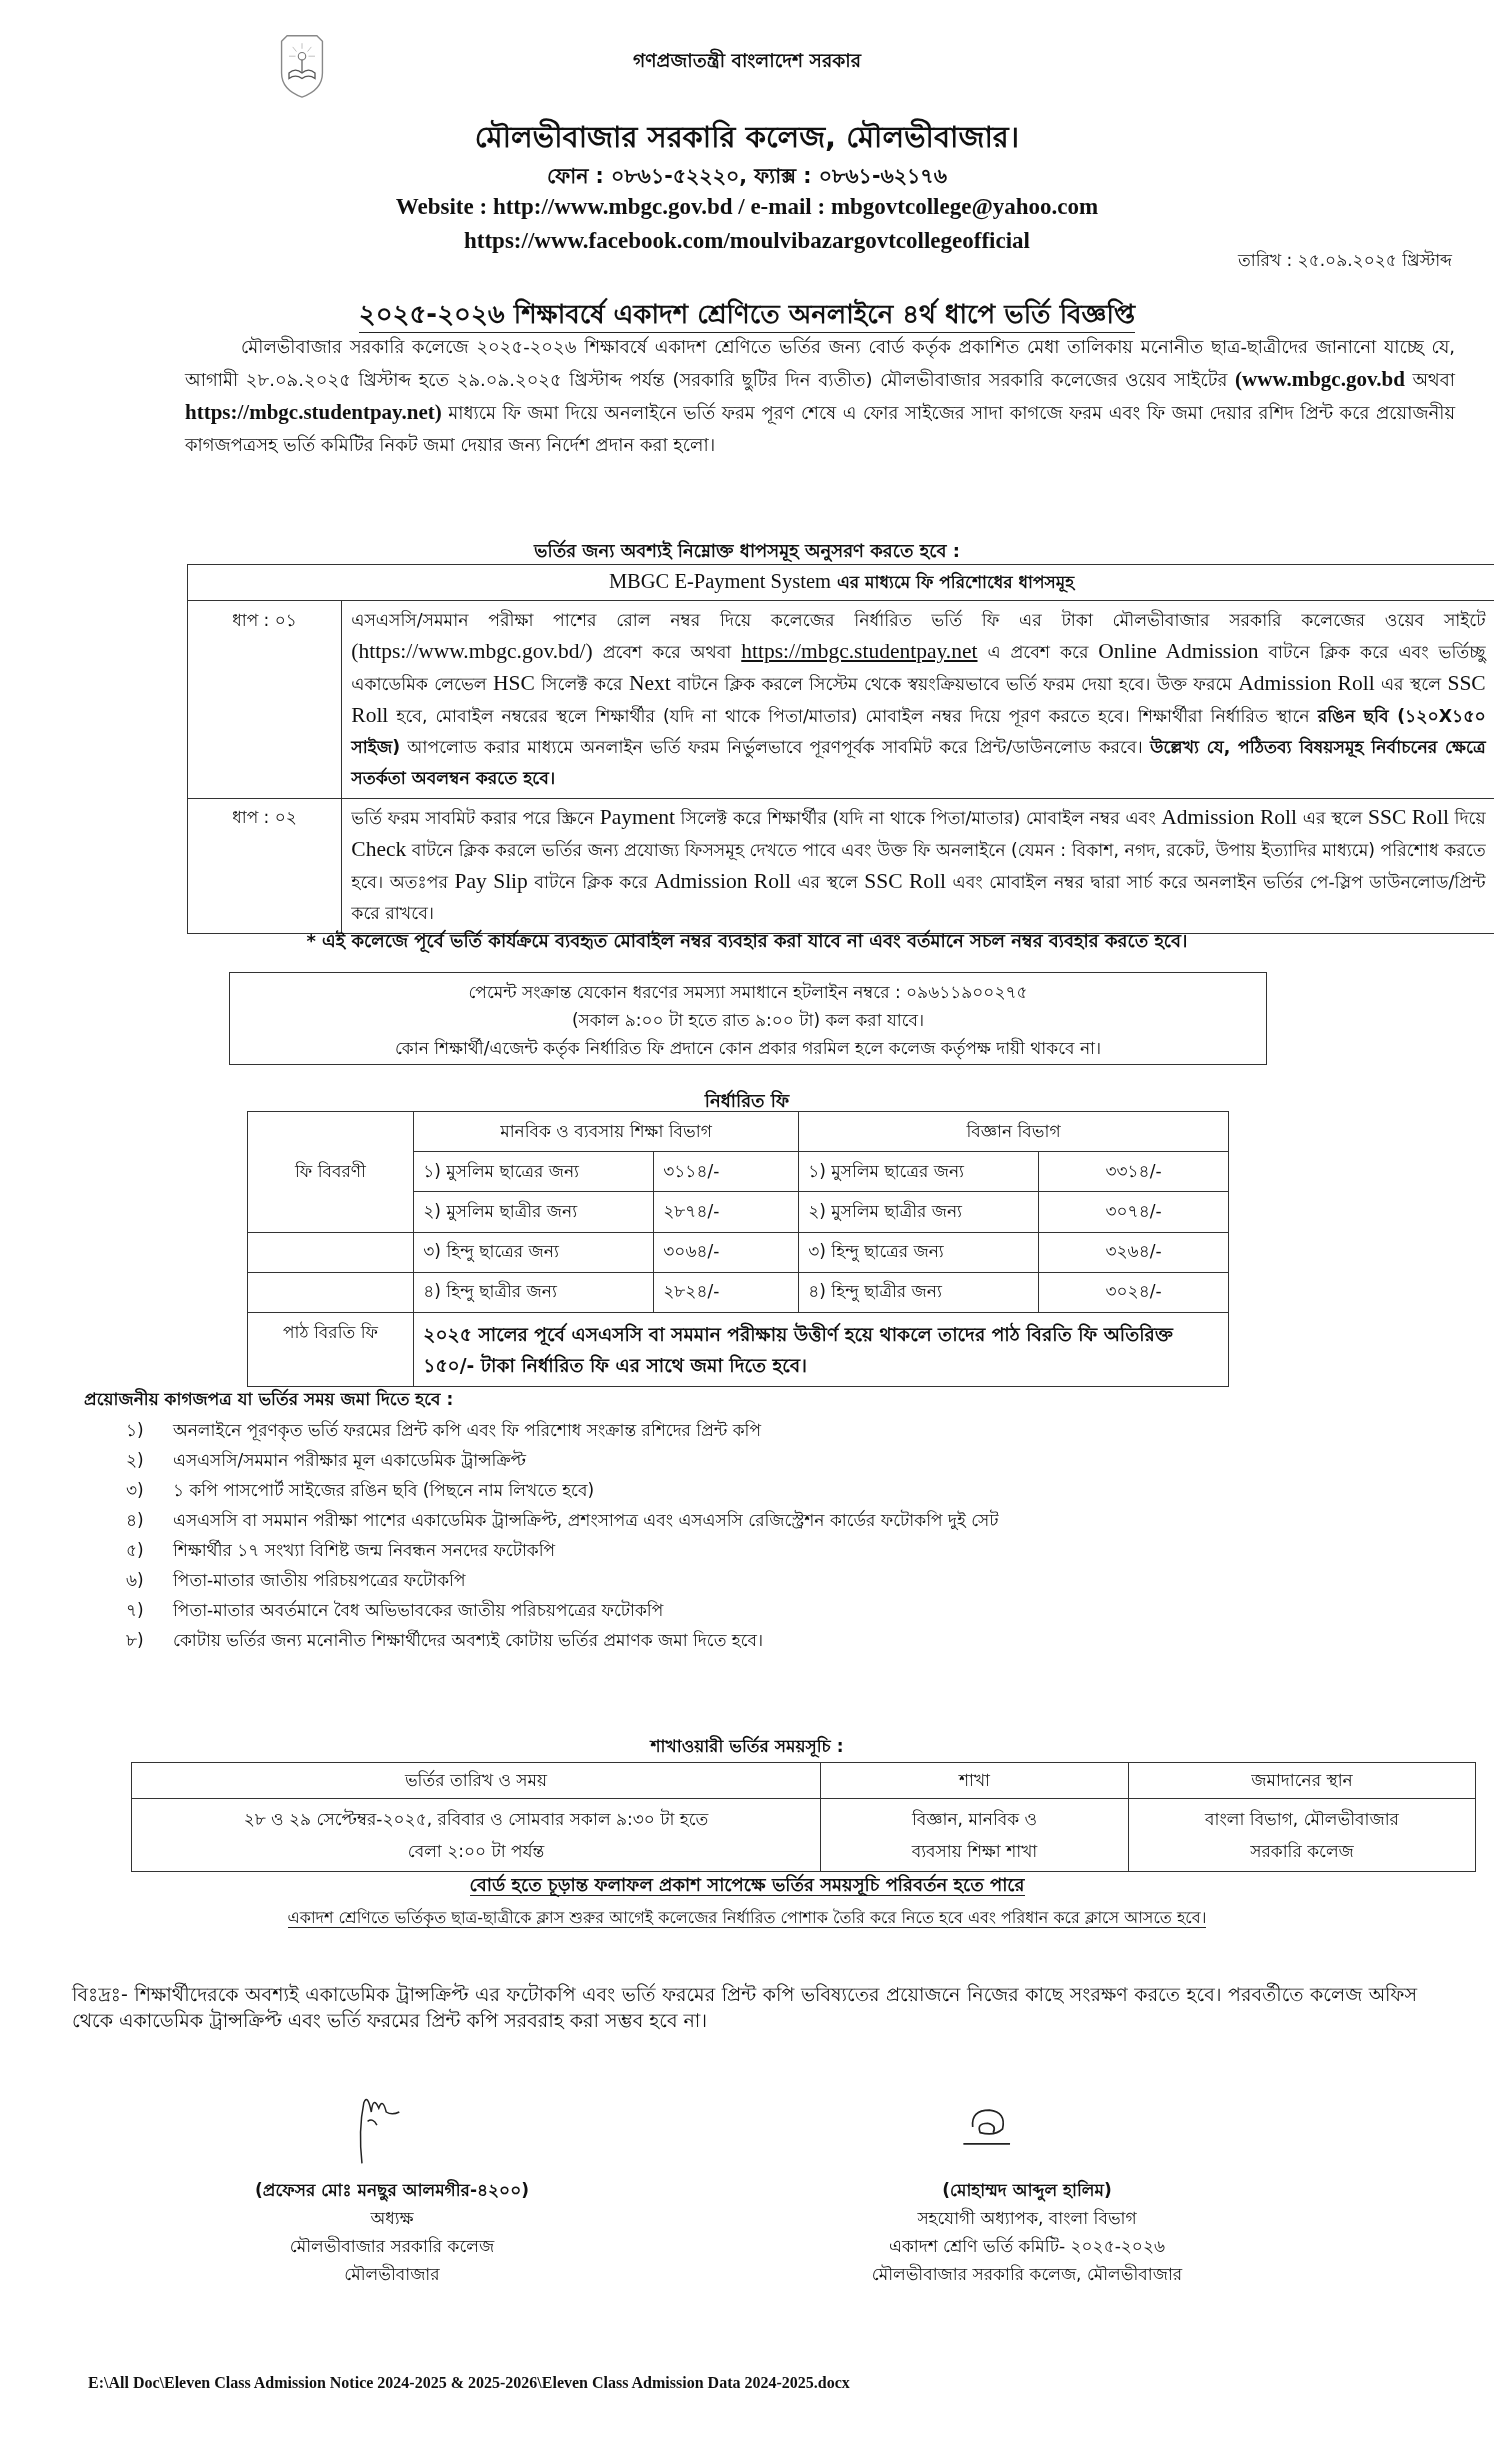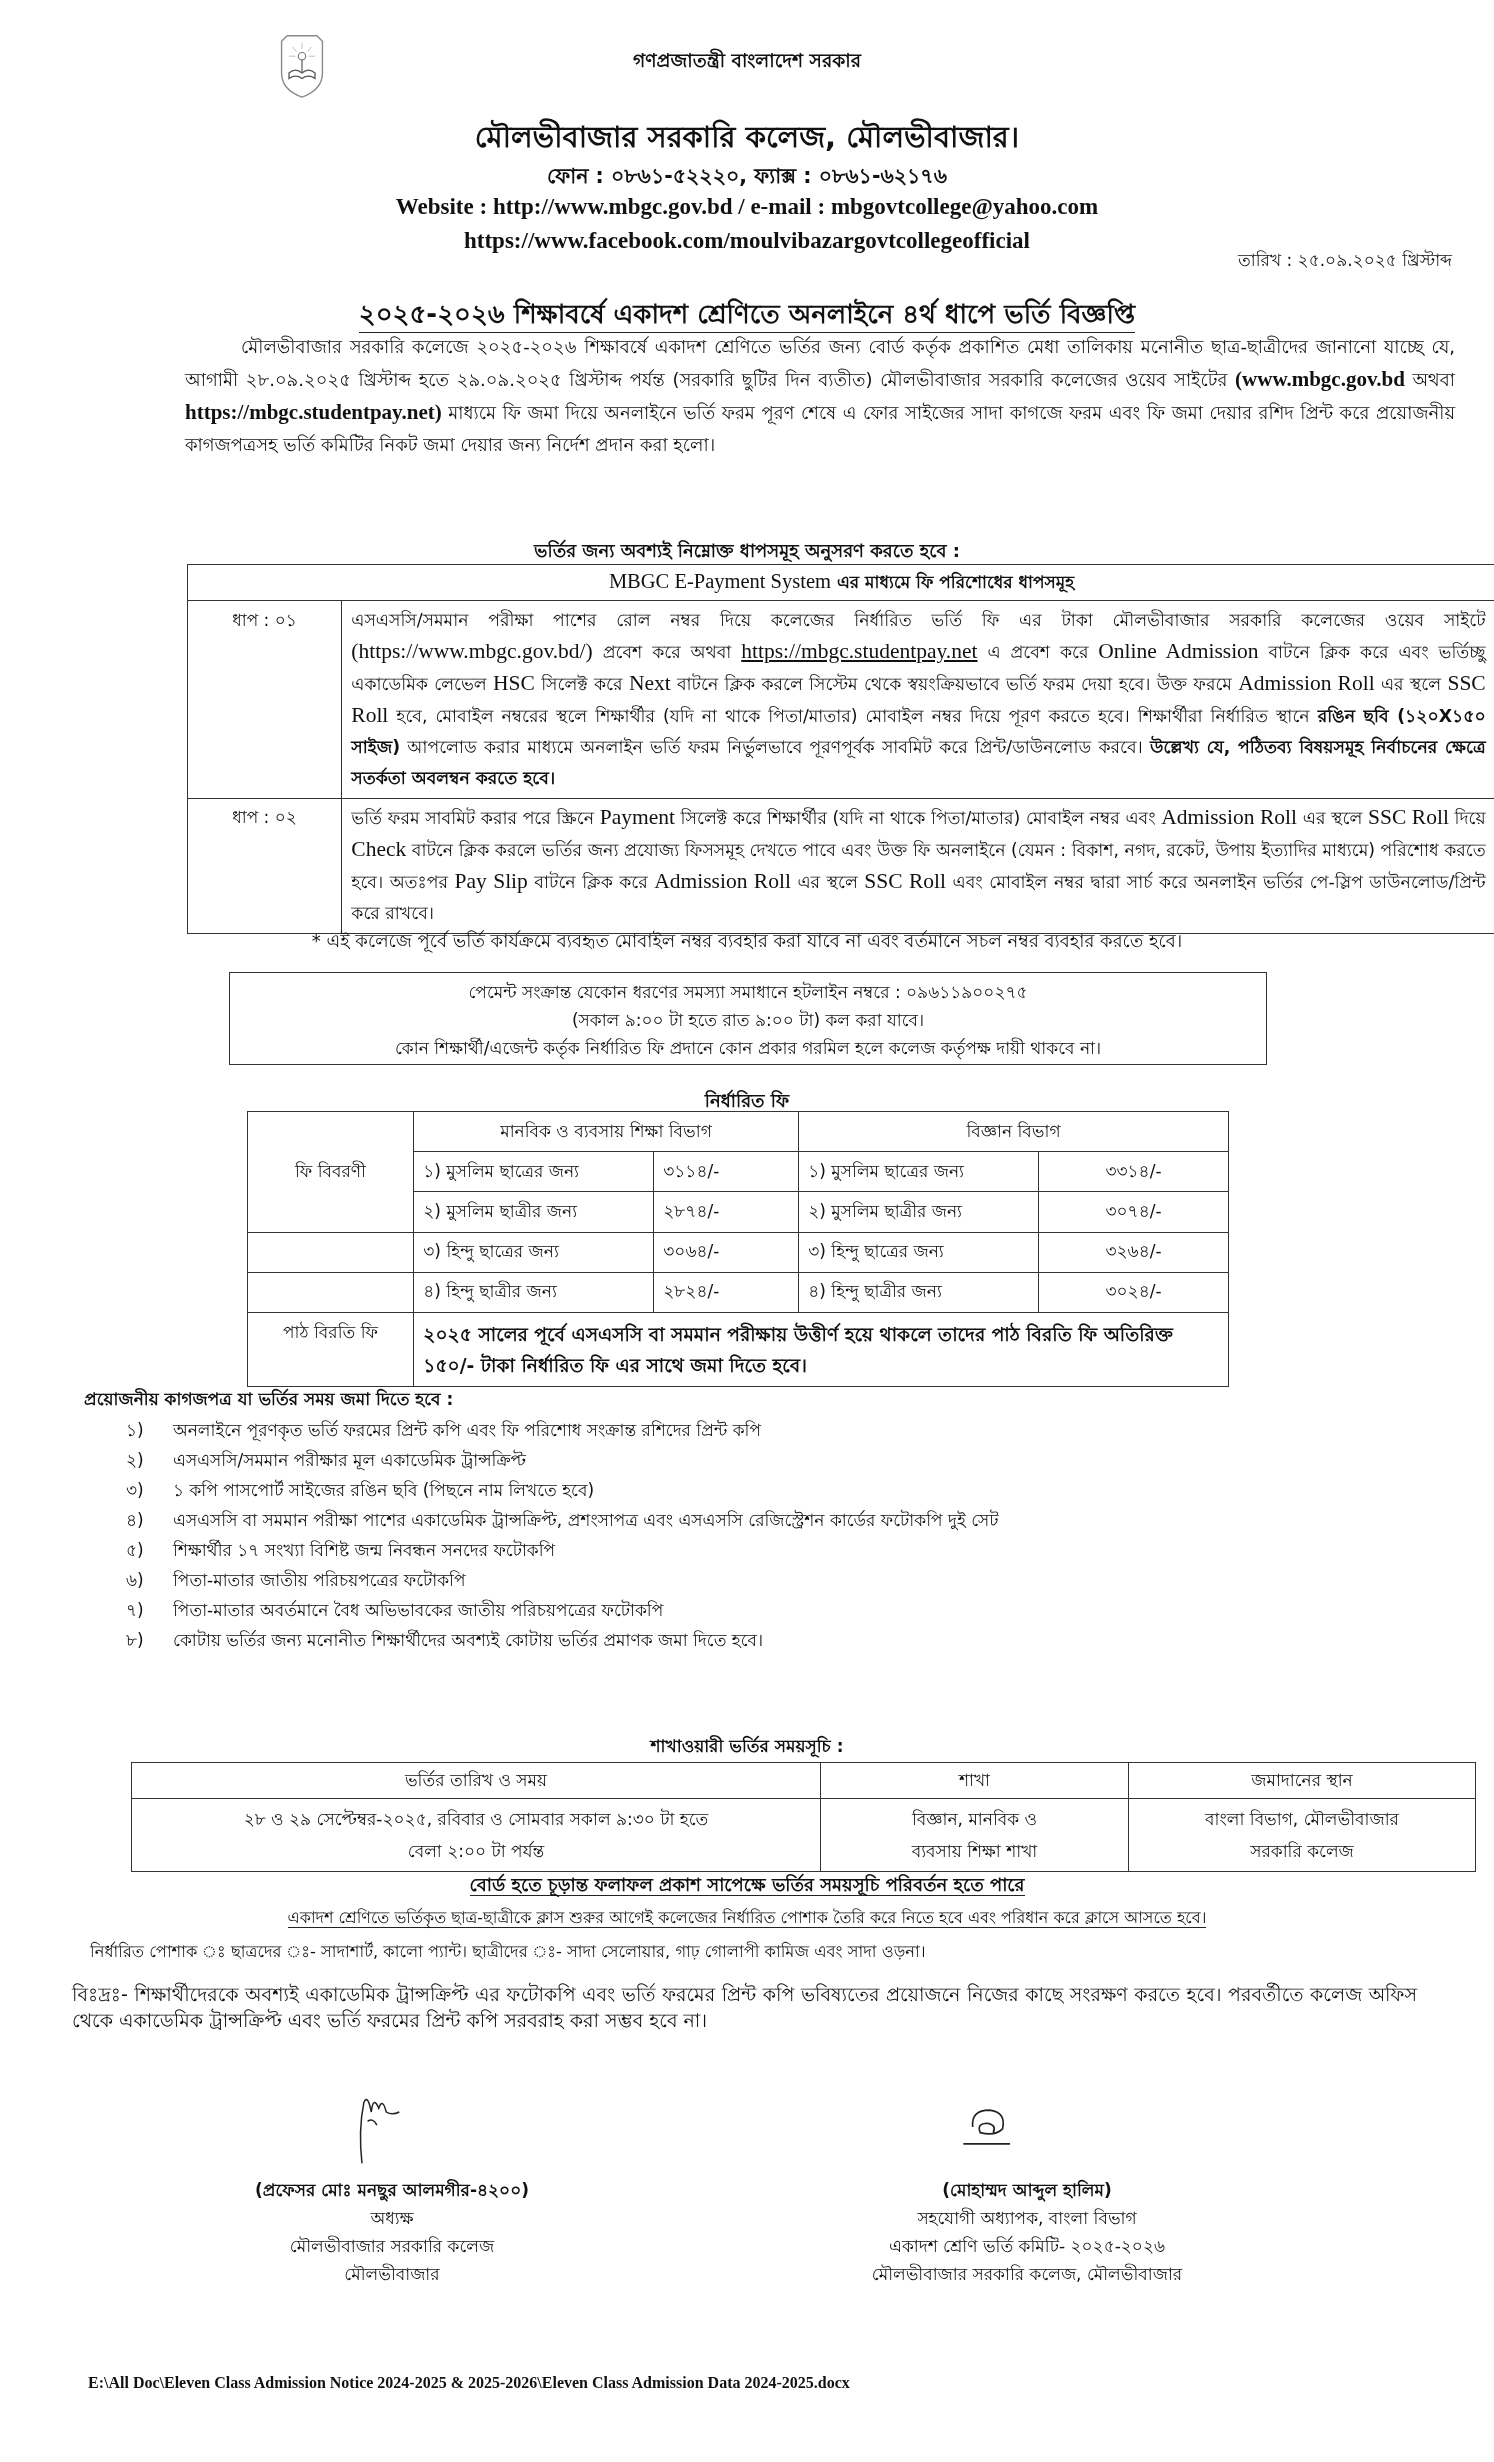--- a/index.html
+++ b/index.html
@@ -55,21 +55,21 @@
     font-weight: normal; text-align: center; padding: 3.7px; font-size: 17px;
   }
   .steps th .en { font-family: "Liberation Serif", serif; font-size: 20.5px; }
   .steps td.lbl { width: 154px; text-align: center; padding-top: 5.6px; font-size: 17px; }
   .steps td.txt { padding: 3.7px 9.3px; line-height: 31px; text-align: justify; }
   .steps .en { font-family: "Liberation Serif", serif; font-size: 21.5px; }
   .steps u { text-decoration: underline; }
 
   .warning {
     position: absolute; left: 0; width: 1494px; top: 927px; text-align: center;
-    font-size: 18px; font-weight: normal;
+    font-size: 18px; font-weight: bold;
   }
 
   .helpbox {
     position: absolute; left: 229px; top: 972px; width: 1038px; height: 93px;
     border: 1.4px solid #333; text-align: center; font-size: 17px; line-height: 28px;
     padding-top: 4.7px;
   }
 
   .fee-title {
     position: absolute; left: 0; width: 1494px; top: 1087px; text-align: center;
@@ -279,21 +279,20 @@
     </tr>
   </tbody>
     </table>
 
   <div class="change">
     <span>বোর্ড হতে চূড়ান্ত ফলাফল প্রকাশ সাপেক্ষে ভর্তির সময়সূচি পরিবর্তন হতে পারে</span>
   </div>
   <div class="dress1">
     <span>একাদশ শ্রেণিতে ভর্তিকৃত ছাত্র-ছাত্রীকে ক্লাস শুরুর আগেই কলেজের নির্ধারিত পোশাক তৈরি করে নিতে হবে এবং পরিধান করে ক্লাসে আসতে হবে।</span>
   </div>
-  <div class="dress2">নির্ধারিত পোশাক ঃ ছাত্রদের ঃ- সাদাশার্ট, কালো প্যান্ট।  ছাত্রীদের ঃ- সাদা সেলোয়ার, গাঢ় গোলাপী কামিজ এবং সাদা ওড়না।</div>
   <div class="note">বিঃদ্রঃ- শিক্ষার্থীদেরকে অবশ্যই একাডেমিক ট্রান্সক্রিপ্ট এর ফটোকপি এবং ভর্তি ফরমের প্রিন্ট কপি ভবিষ্যতের প্রয়োজনে নিজের কাছে সংরক্ষণ করতে হবে। পরবর্তীতে কলেজ অফিস থেকে একাডেমিক ট্রান্সক্রিপ্ট এবং ভর্তি ফরমের প্রিন্ট কপি সরবরাহ করা সম্ভব হবে না।</div>
 
   <svg class="sig-mark" style="left:345px; top:2084px" width="75" height="84" viewBox="0 0 80 90">
     <path d="M18 85 Q14 50 20 20 Q24 10 28 30 Q30 12 36 26 Q40 14 44 30 Q50 34 58 30 M24 40 Q30 36 34 44" fill="none" stroke="#222" stroke-width="1.6"></path>
   </svg>
   <svg class="sig-mark" style="left:952px; top:2099px" width="75" height="56" viewBox="0 0 80 60">
     <path d="M22 30 Q20 12 40 12 Q58 14 54 32 Q46 40 30 36 Q26 26 38 26 Q48 28 44 36 M12 48 L62 48" fill="none" stroke="#222" stroke-width="1.8"></path>
   </svg>
 
   <div class="sig-left">

